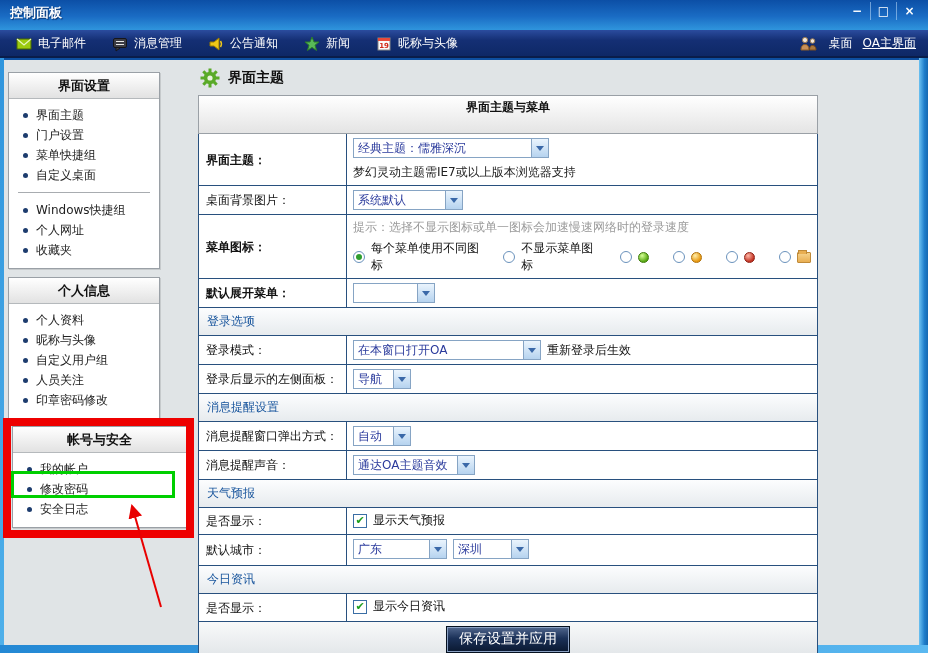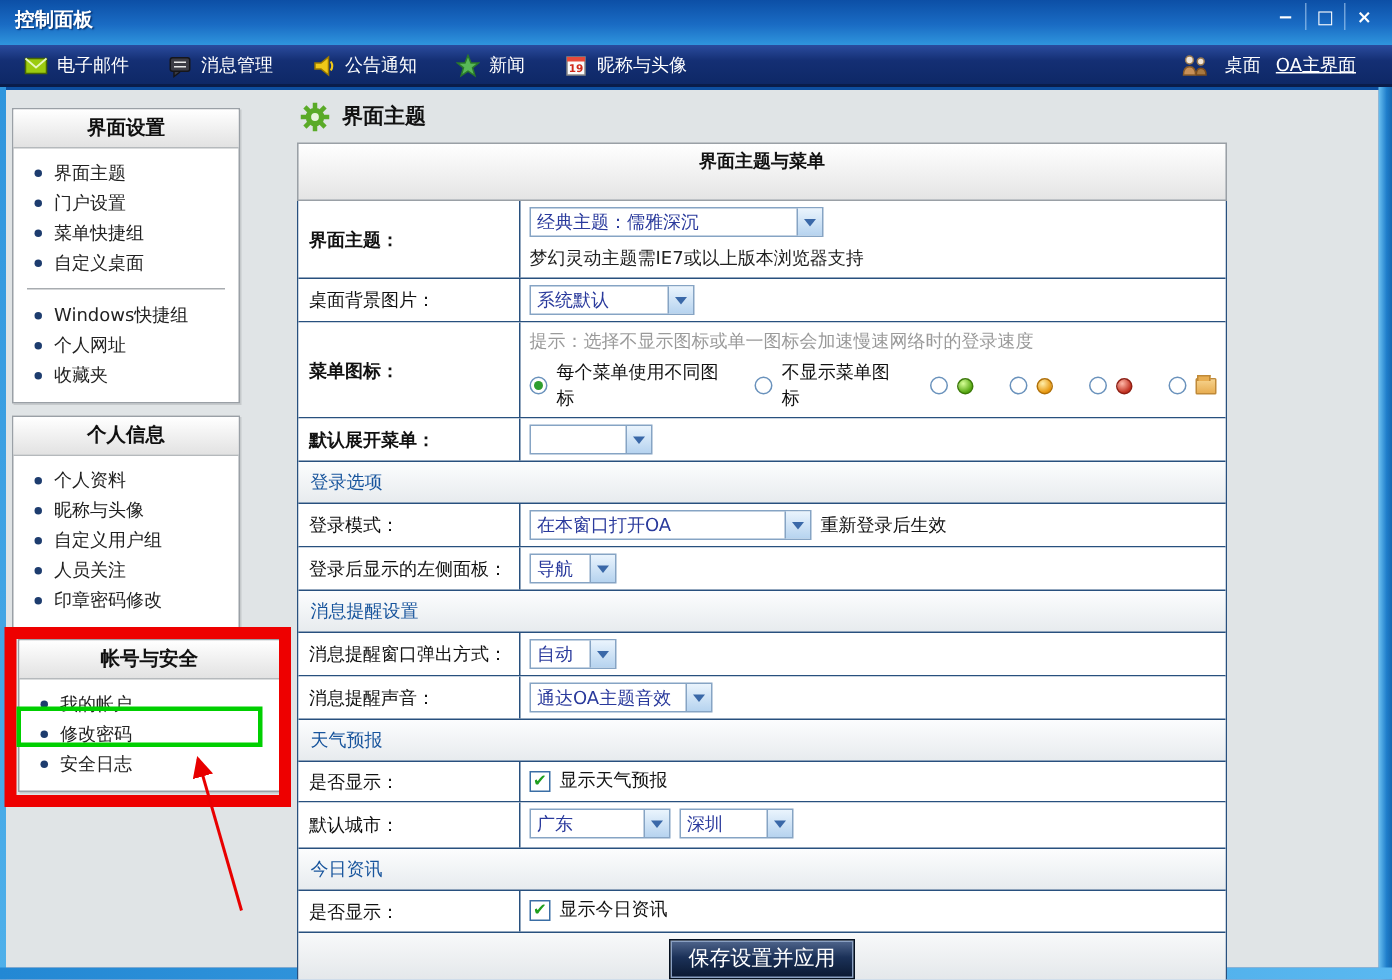--- a/index.html
+++ b/index.html
@@ -29,21 +29,21 @@
 
   
   .toolbar {
     position:absolute; left:0; top:30px; right:0; height:28px;
     background:linear-gradient(#2b4c9e 0%, #142f74 40%, #0e2866 100%);
     border-bottom:2px solid #0a1d4a;
     display:flex; align-items:center; color:#fff;
   }
   .tb-item { display:flex; align-items:flex-end; gap:6px; margin-left:26px; cursor:pointer; white-space:nowrap; }
   .tb-item:first-child { margin-left:16px; }
-  .tb-right { margin-left:auto; display:flex; align-items:center; gap:10px; margin-right:24px; }
+  .tb-right { margin-left:auto; display:flex; align-items:center; gap:10px; margin-right:12px; }
   .tb-link { cursor:pointer; }
   .tb-link.underline { text-decoration:underline; }
 
   
   .edge-left  { position:absolute; left:0; top:58px; bottom:0; width:4px;
     background:linear-gradient(to bottom,#2f95dd,#4fb0ea); }
   .edge-right { position:absolute; right:0; top:58px; bottom:0; width:9px;
     background:linear-gradient(to right,#6cc2f2 0%,#1f7ecb 60%,#1668b0 100%); }
   .edge-bottom{ position:absolute; left:0; right:0; bottom:0; height:8px;
     background:linear-gradient(to right,#2388d4,#5ab8f0); }

